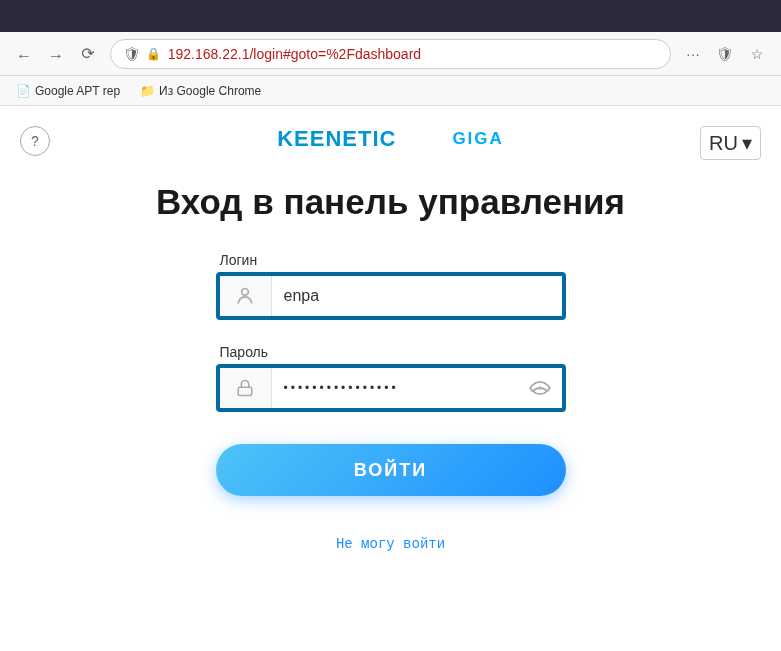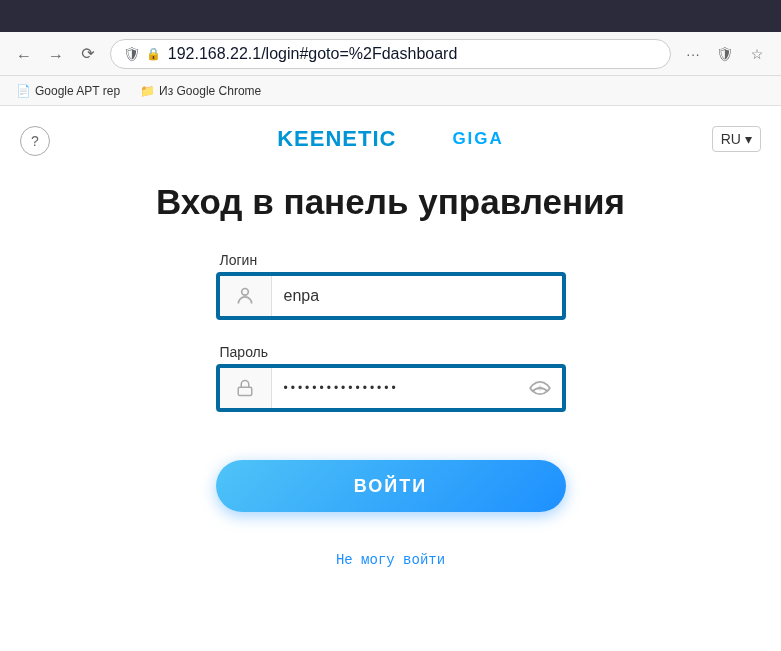--- a/index.html
+++ b/index.html
@@ -65,22 +65,22 @@
       color: #5f6368;
       font-size: 14px;
     }
 
     .address-bar .lock-icon {
       color: #d93025;
       font-size: 12px;
     }
 
     .address-text {
-      font-size: 16px;
-      color: #0f172a;
+      font-size: 14px;
+      color: #b91c1c;
     }
 
     .browser-actions {
       display: flex;
       gap: 4px;
       align-items: center;
     }
 
     .browser-action-btn {
       width: 28px;
@@ -168,21 +168,21 @@
     }
 
     .lang-selector {
       position: absolute;
       right: 0;
       top: 0;
       border: 1px solid #ccc;
       border-radius: 4px;
       background: #fff;
       padding: 4px 8px;
-      font-size: 14px;
+      font-size: 20px;
       color: #333;
       cursor: pointer;
       display: flex;
       align-items: center;
       gap: 4px;
     }
 
     .page-title {
       font-size: 35px;
       font-weight: 800;
@@ -262,21 +262,21 @@
       width: 100%;
       height: 52px;
       background: linear-gradient(135deg, #4fc3f7, #1e90ff);
       border: none;
       border-radius: 30px;
       color: #fff;
       font-size: 18px;
       font-weight: 700;
       letter-spacing: 2px;
       cursor: pointer;
-      margin-top: 24px;
+      margin-top: 8px;
       box-shadow: 0 4px 15px rgba(30, 144, 255, 0.4);
     }
 
     .forgot-link {
       text-align: center;
       margin-top: 16px;
       font-size: 14px;
       color: #1e90ff;
       cursor: pointer;
       text-decoration: none;

